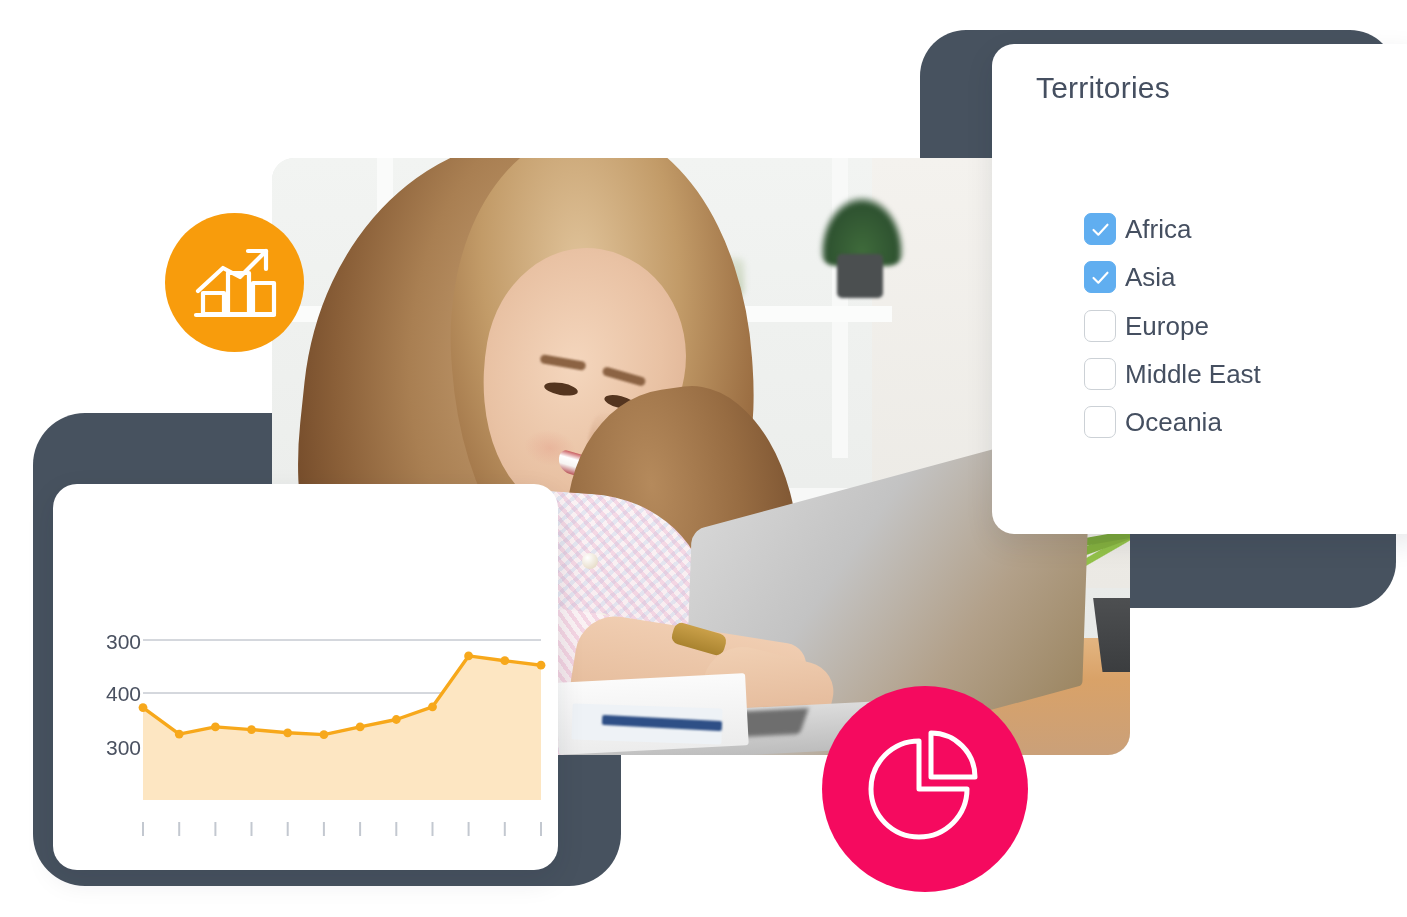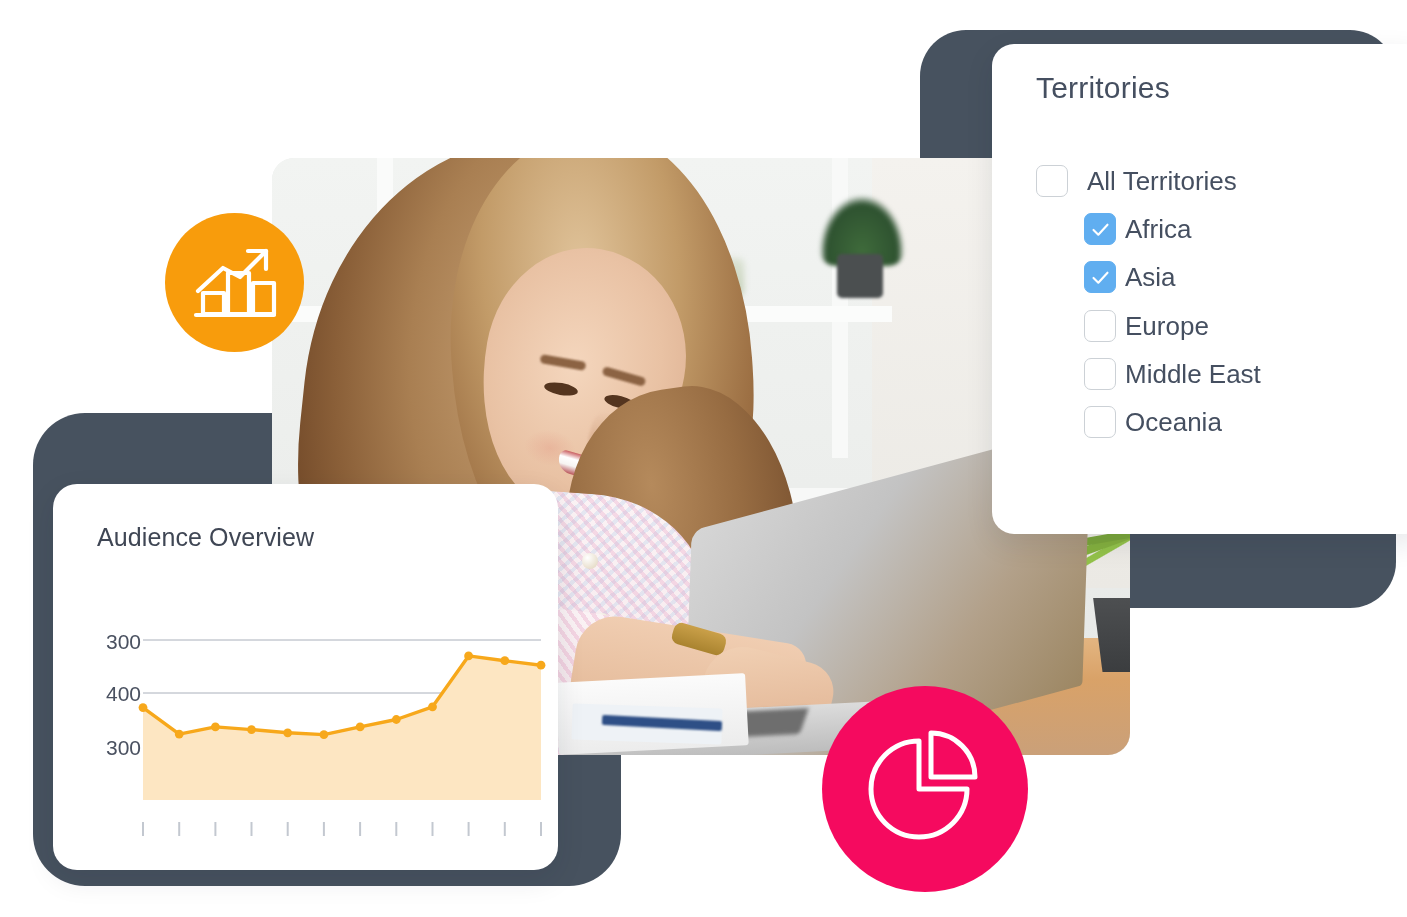--- a/index.html
+++ b/index.html
@@ -289,24 +289,20 @@
     <div class="ph" id="ph-lap-base"></div>
     <div class="ph" id="ph-lap-key"></div>
     <div class="ph" id="ph-papers"></div>
     <div class="ph" id="ph-paper2"></div>
     <div class="ph" id="ph-paper-blue"></div>
   </div>
 
   <div id="territories-card">
     <div id="territories-title">Territories</div>
 
-    <div class="terr-row" id="row-all" style="top:120px;">
-      <span class="cb off"></span>
-      <span class="terr-label">All Territories</span>
-    </div>
 
     <div class="terr-row terr-sub" style="top:168px;">
       <span class="cb on">
         <svg viewBox="0 0 24 24" fill="none" stroke="#ffffff" stroke-width="2.4" stroke-linecap="round" stroke-linejoin="round">
           <polyline points="4,12.5 9.5,18 20,6.5"></polyline>
         </svg>
       </span>
       <span class="terr-label">Africa</span>
     </div>
 
@@ -330,21 +326,20 @@
     </div>
 
     <div class="terr-row terr-sub" style="top:361px;">
       <span class="cb off"></span>
       <span class="terr-label">Oceania</span>
     </div>
 
   </div>
 
   <div id="audience-card">
-    <div id="audience-title">Audience Overview</div>
 
     <div id="chart-wrap">
       <div class="ytick" id="yt600">300</div>
       <div class="ytick" id="yt400">400</div>
       <div class="ytick" id="yt200">300</div>
       <svg id="chart-svg" width="505" height="386" viewBox="0 0 505 386" style="position:absolute;left:0;top:0;">
         <g id="gridlines">
             <line x1="90" x2="488" y1="262" y2="262" stroke="#aab0bb" stroke-width="1"></line>
             <line x1="90" x2="488" y1="209" y2="209" stroke="#aab0bb" stroke-width="1"></line>
             <line x1="90" x2="488" y1="156" y2="156" stroke="#aab0bb" stroke-width="1"></line>

